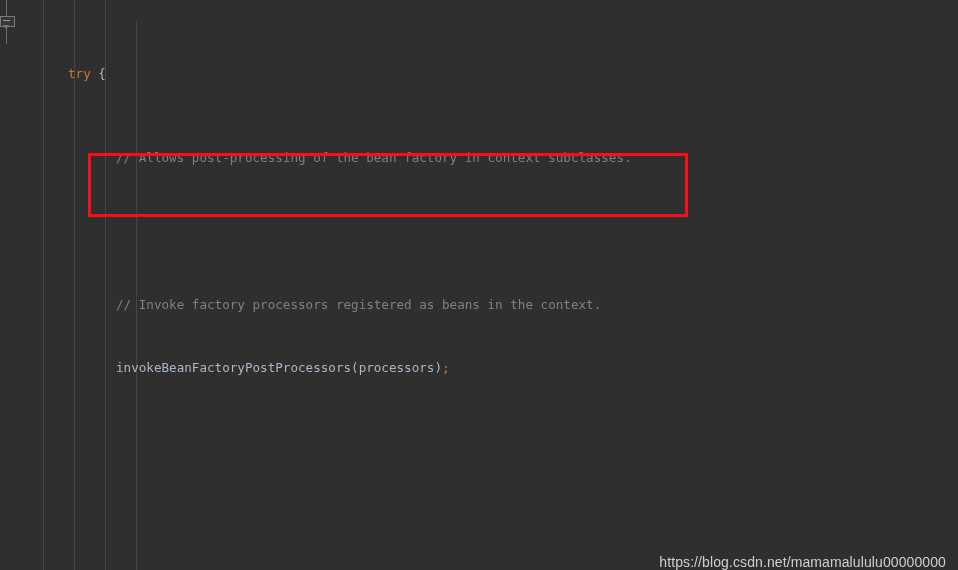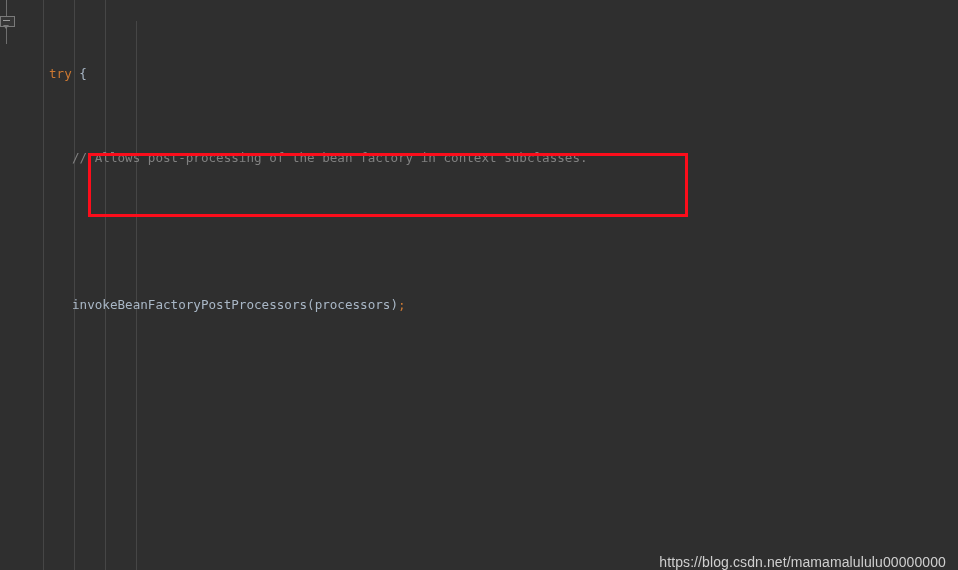--- a/index.html
+++ b/index.html
@@ -80,24 +80,24 @@
     left: 0;
     top: 0;
     width: 958px;
     white-space: pre;
     font-size: 12.6px;
     line-height: 21px;
   }
   .line {
     height: 21px;
     position: relative;
-    padding-left: 49px;   
+    padding-left: 68px;   
     color: #a9b7c6;
   }
-  .line.ind2 { padding-left: 72px; }
+  .line.ind2 { padding-left: 116px; }
   .line.blank { color: transparent; }
 
   
   .kw      { color: #cc7832; }
   .cmt     { color: #808080; }
   .punct   { color: #a9b7c6; }
   .semi    { color: #cc7832; }
   .ident   { color: #a9b7c6; }
 
   
@@ -141,20 +141,21 @@
     <div class="arrow"></div>
   </div>
 
   <div class="code">
 
     <div class="line"><span class="kw">try</span><span class="punct"> {</span></div>
 
     <div class="line ind2"><span class="cmt">// Allows post-processing of the bean factory in context subclasses.</span></div>
     <div class="line ind2 blank">&nbsp;</div>
 
+    <div class="line ind2"><span class="cmt">// Invoke factory processors registered as beans in the context.</span></div>
     <div class="line ind2"><span class="ident">invokeBeanFactoryPostProcessors(processors)</span><span class="semi">;</span></div>
     <div class="line ind2 blank">&nbsp;</div>
 
     <div class="line ind2"></div>
     
     
 
     
     
     

